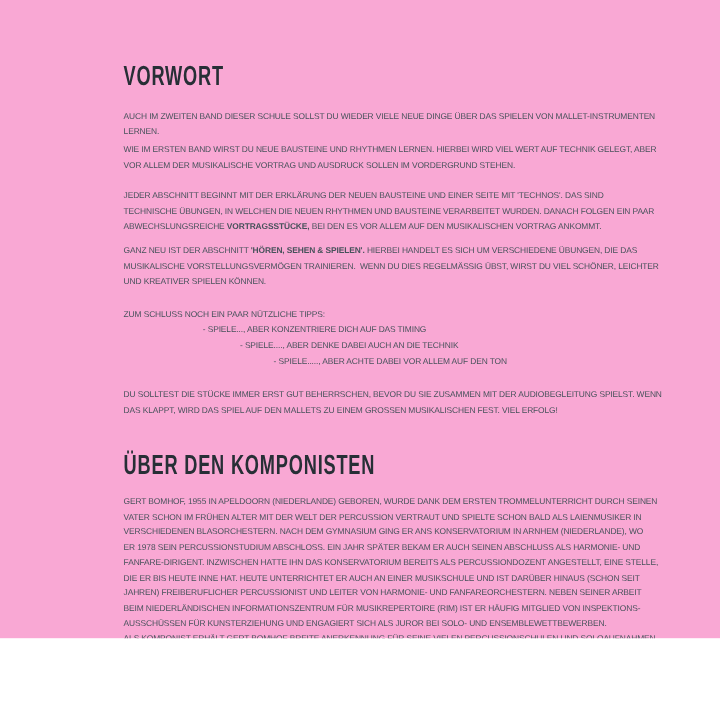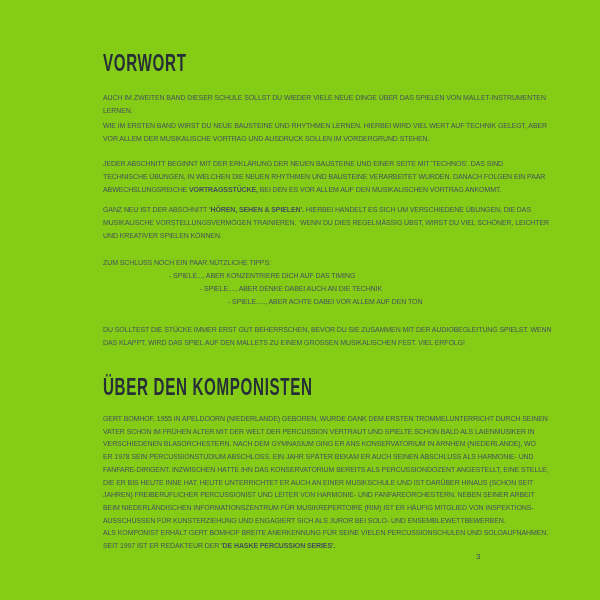--- a/index.html
+++ b/index.html
@@ -3,22 +3,22 @@
 <meta charset="utf-8">
 <style>
   html, body {
     margin: 0;
     padding: 0;
     background: #ffffff;
   }
   .page {
     position: relative;
     width: 600px;
-    height: 600px;
-    background: #84cc16;
+    height: 532px;
+    background: #f9a8d4;
     overflow: hidden;
     font-family: "Liberation Sans", sans-serif;
   }
   .heading {
     position: absolute;
     left: 103px;
     margin: 0;
     font-weight: bold;
     font-size: 23px;
     letter-spacing: 1px;

